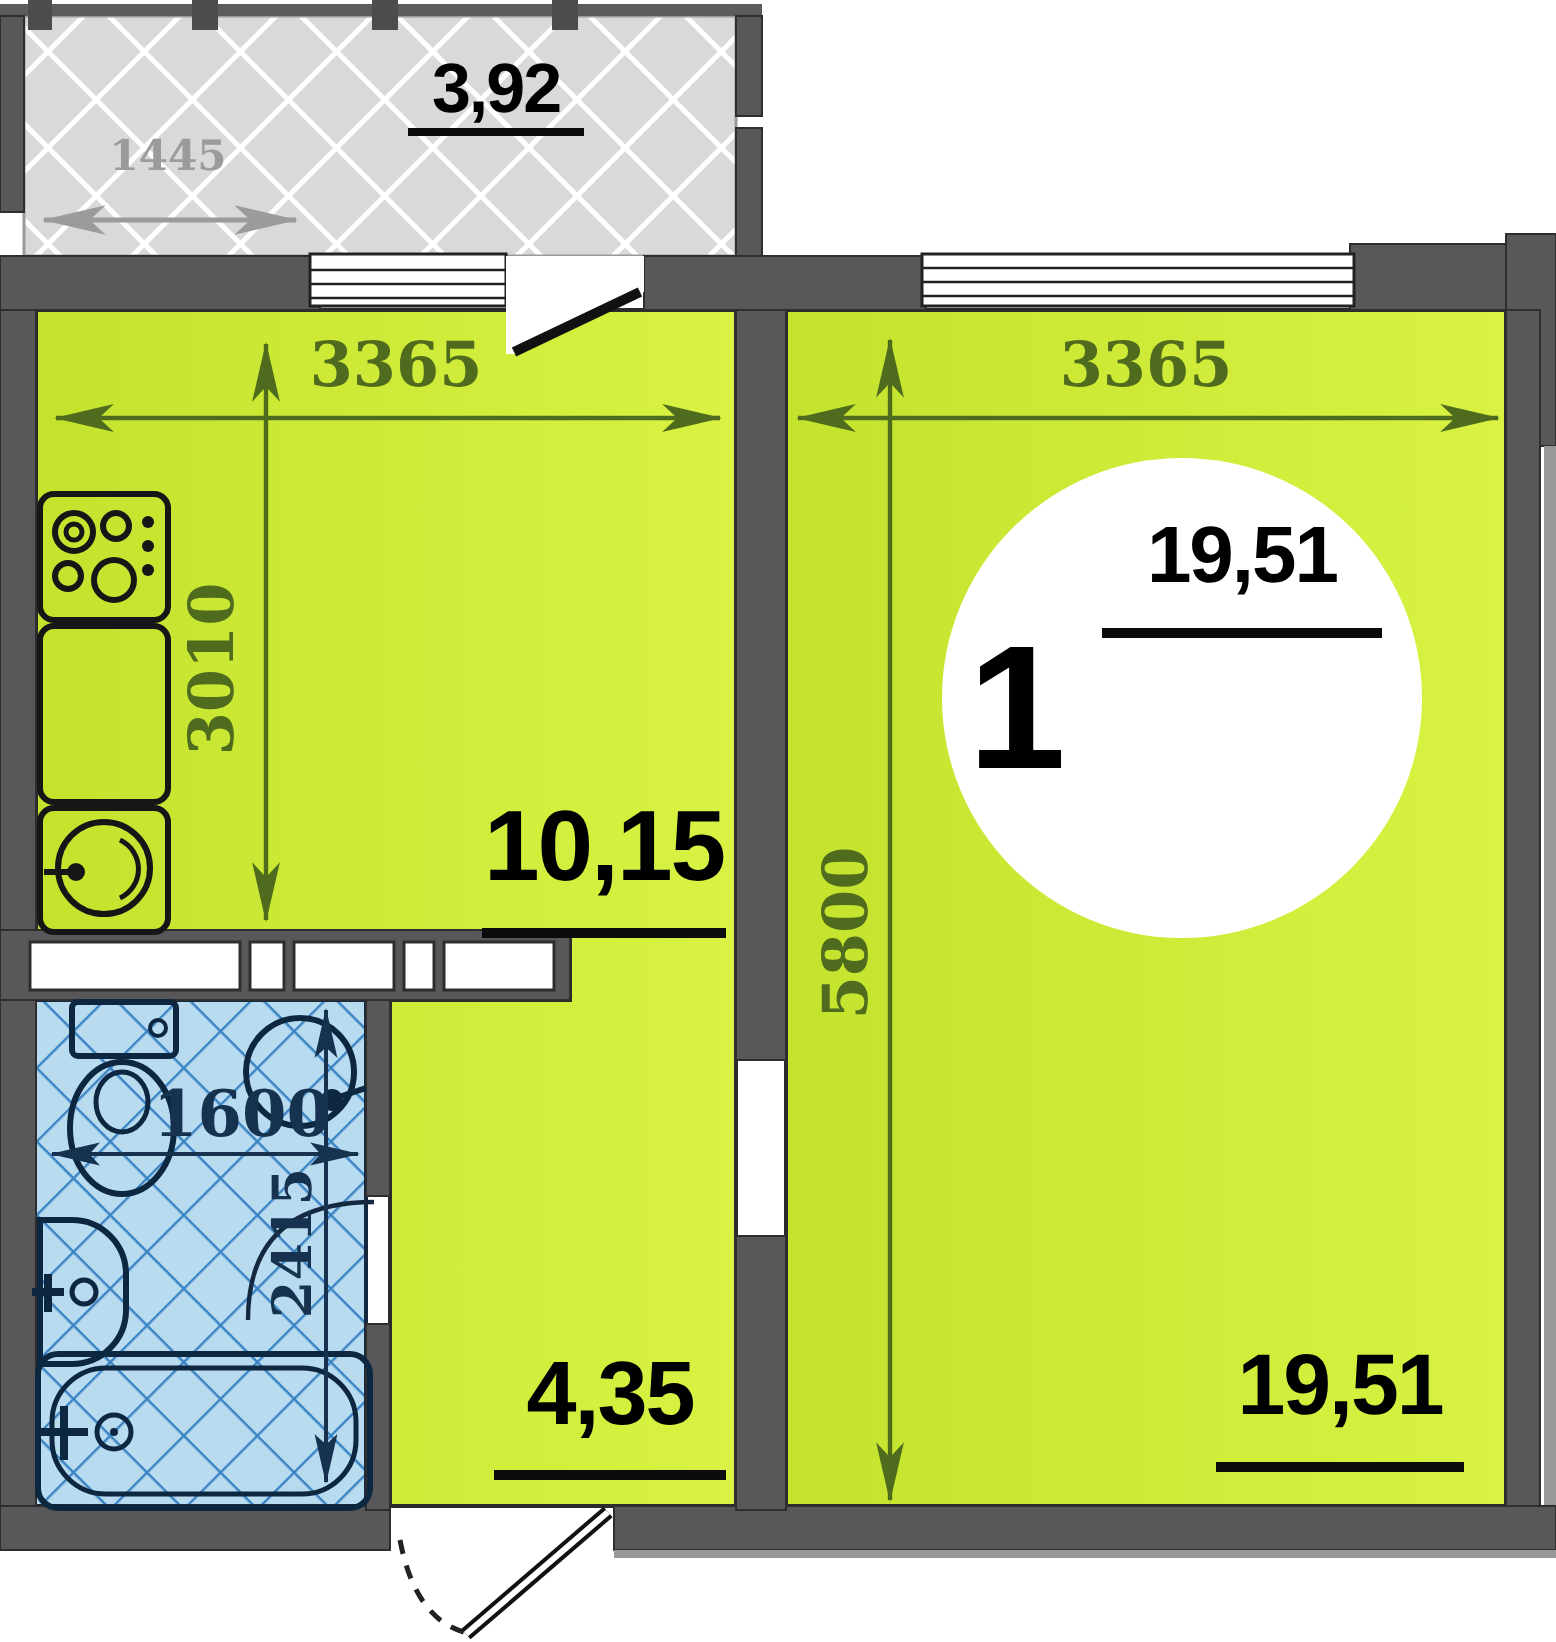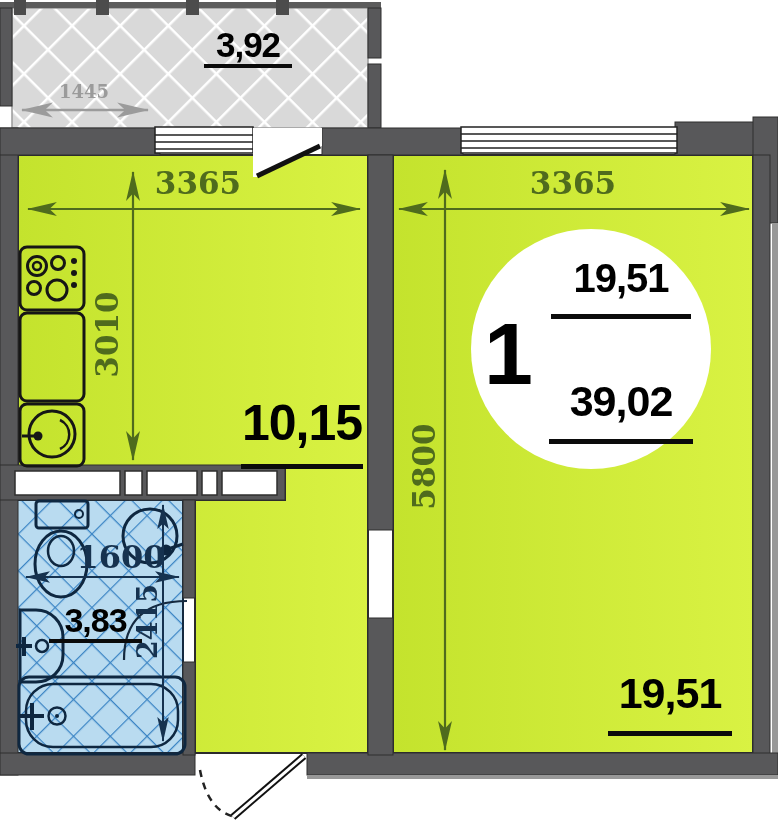--- a/index.html
+++ b/index.html
@@ -173,28 +173,27 @@
     <line x1="445" y1="170" x2="445" y2="750" stroke="#4f6b1d" stroke-width="2.2" marker-start="url(#mo)" marker-end="url(#mo)"></line>
     <line x1="22" y1="110" x2="148" y2="110" stroke="#9b9b9b" stroke-width="2.5" marker-start="url(#mg)" marker-end="url(#mg)"></line>
     <line x1="26" y1="577" x2="179" y2="577" stroke="#16324f" stroke-width="2" marker-start="url(#mb)" marker-end="url(#mb)"></line>
     <line x1="163" y1="505" x2="163" y2="741" stroke="#16324f" stroke-width="2" marker-start="url(#mb)" marker-end="url(#mb)"></line>
   </g>
 </svg>
 
 <div id="badge"></div>
 <div class="area" style="left:478px;top:310px;width:60px;font-size:88px;">1</div>
 <div class="area u5" style="left:551px;top:258px;width:140px;font-size:40px;">19,51</div>
-<div class="area u5" style="left:549px;top:380px;width:144px;font-size:43px;">39,02</div>
 
 <div class="area u5" style="left:241px;top:398px;width:122px;font-size:50px;">10,15</div>
+<div class="area u5" style="left:247px;top:674px;width:116px;font-size:45px;">4,35</div>
 <div class="area u5" style="left:608px;top:672px;width:124px;font-size:43px;">19,51</div>
-<div class="area u4" style="left:49px;top:603px;width:93px;font-size:34px;">3,83</div>
 <div class="area u4" style="left:204px;top:27px;width:88px;font-size:35px;">3,92</div>
 
 <div class="dim" style="left:128px;top:168px;width:140px;font-size:31px;">3365</div>
 <div class="dim rot" style="left:57px;top:319px;width:100px;font-size:31px;">3010</div>
 <div class="dim" style="left:503px;top:168px;width:140px;font-size:31px;">3365</div>
 <div class="dim rot" style="left:374px;top:451px;width:100px;font-size:31px;">5800</div>
-<div class="dim gray" style="left:29px;top:83px;width:110px;font-size:18px;">1445</div>
+<div class="dim gray" style="left:29px;top:67px;width:110px;font-size:21px;">1445</div>
 <div class="dim navy" style="left:66px;top:541px;width:110px;font-size:32px;">1600</div>
 <div class="dim navy rot" style="left:97px;top:608px;width:100px;font-size:27px;">2415</div>
 
 </div>
 
 </body></html>

